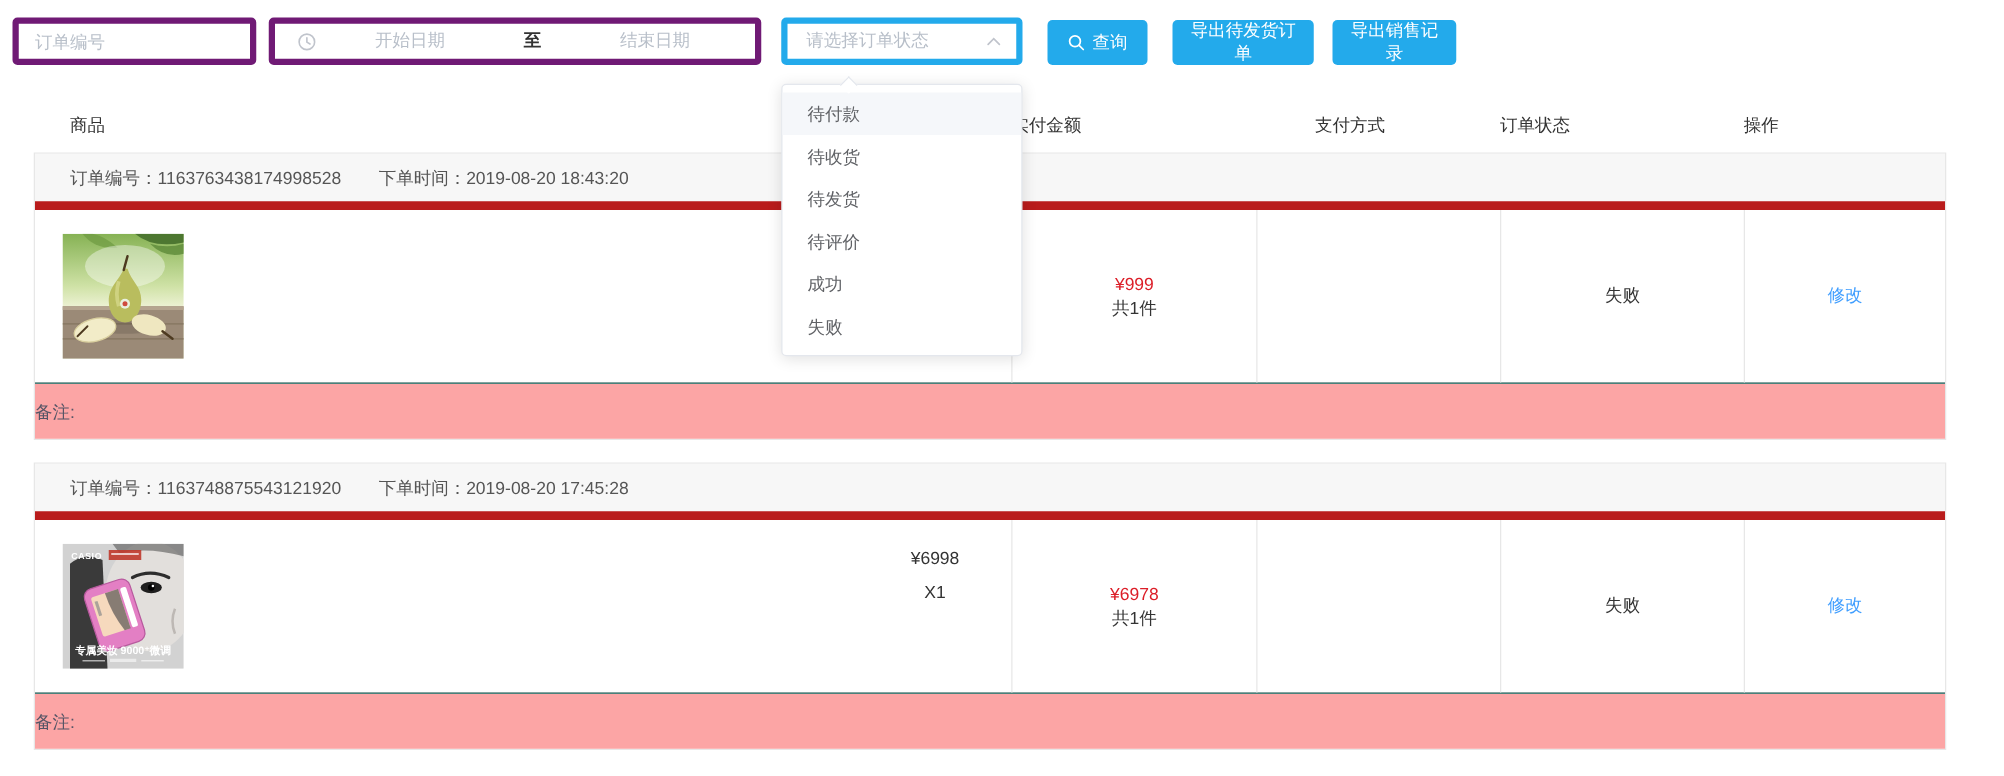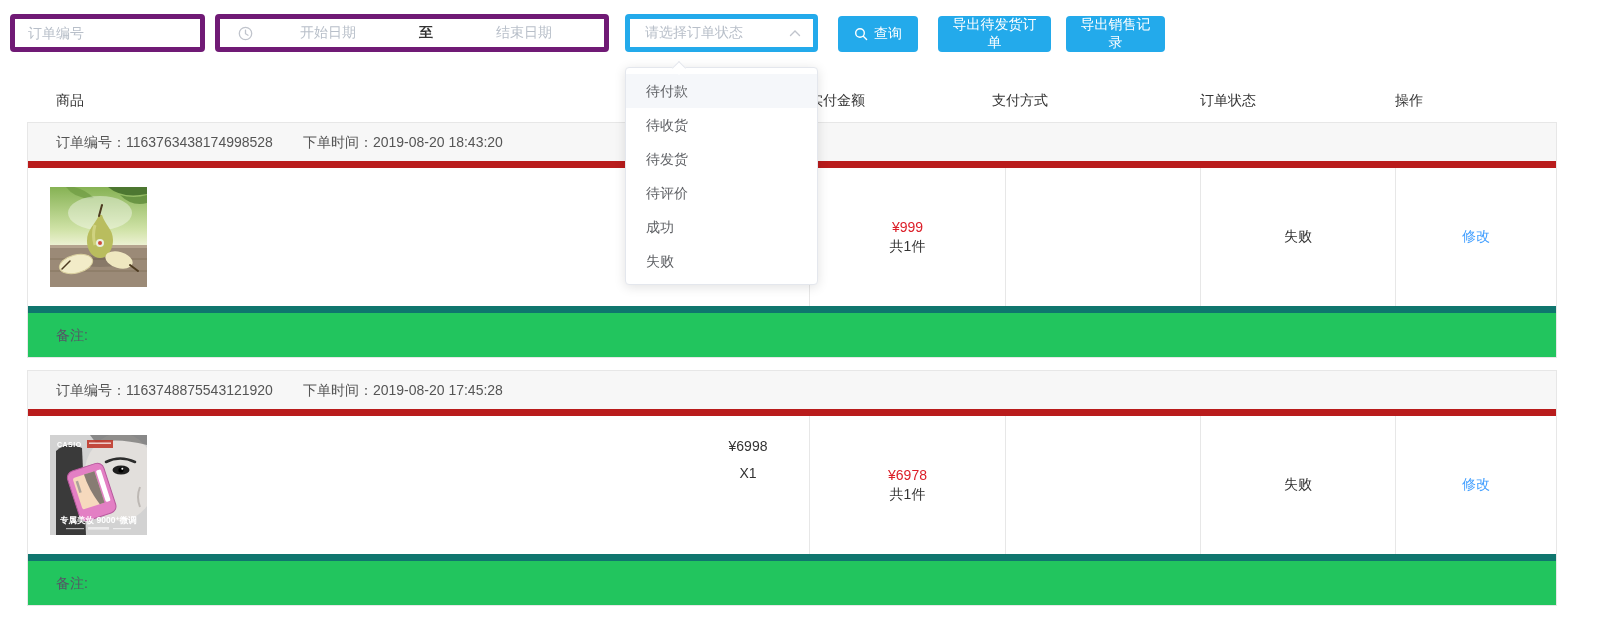--- a/index.html
+++ b/index.html
@@ -24,21 +24,21 @@
        font-family:"Liberation Sans","DejaVu Sans",sans-serif;padding:0 14px;box-sizing:border-box;}
   .btn-search{left:838px;width:80px;}
   .btn-export1{left:938px;width:113px;}
   .btn-export2{left:1066px;width:99px;}
 
   
   .th{position:absolute;top:92px;color:#333;font-size:14px;}
   .th-product{left:56px;}
   .th-c{}
   .th-amount{left:809px;width:196px;}
-  .th-payment{left:992px;width:195px;}
+  .th-payment{left:1052px;width:195px;}
   .th-status{left:1200px;width:195px;}
   .th-action{left:1395px;width:161px;}
 
   
   .order{position:absolute;left:27px;width:1530px;box-sizing:border-box;border:1px solid #e7e7e7;background:#fff;}
   .order-head{height:38px;line-height:38px;background:#f7f7f7;border-bottom:7px solid #b91c1c;
               padding-left:28px;color:#555;display:flex;}
   .order-head .gap{width:30px;}
   .order-body{display:flex;height:138px;}
   .cell{box-sizing:border-box;display:flex;align-items:center;justify-content:center;}
@@ -47,22 +47,22 @@
   .cell.c-amount{width:196px;flex:none;flex-direction:column;gap:3px;}
   .cell.c-payment{width:195px;flex:none;}
   .cell.c-status{width:195px;flex:none;}
   .cell.c-action{flex:1;}
   .thumb{width:97px;height:100px;margin-left:22px;flex:none;display:block;}
   .pq{position:absolute;right:0;top:0;height:100%;width:122px;display:flex;flex-direction:column;
       align-items:center;padding-top:22px;box-sizing:border-box;gap:11px;color:#333;}
   .price{color:#dc1e28;}
   .count{color:#333;}
   .modify{color:#409eff;text-decoration:none;cursor:pointer;}
-  .order-remark{height:44px;line-height:44px;background:#22c55e;border-top:7px solid #0f766e;
-                padding-left:28px;color:#556;}
+  .order-remark{height:44px;line-height:44px;background:#fca5a5;border-top:1px solid #0f766e;
+                color:#556;}
 
   
   .dropdown{position:absolute;left:625px;top:67px;width:193px;box-sizing:border-box;background:#fff;
             border:1px solid #e4e7ed;border-radius:4px;box-shadow:0 2px 12px rgba(0,0,0,.12);
             padding:6px 0;z-index:10;}
   .dropdown .arrow{position:absolute;top:-5px;left:48px;width:9px;height:9px;background:#fff;
             border-left:1px solid #e4e7ed;border-top:1px solid #e4e7ed;transform:rotate(45deg);}
   .opt{height:34px;line-height:34px;padding:0 20px;color:#606266;cursor:pointer;}
   .opt.hover{background:#f5f7fa;}
 </style>

